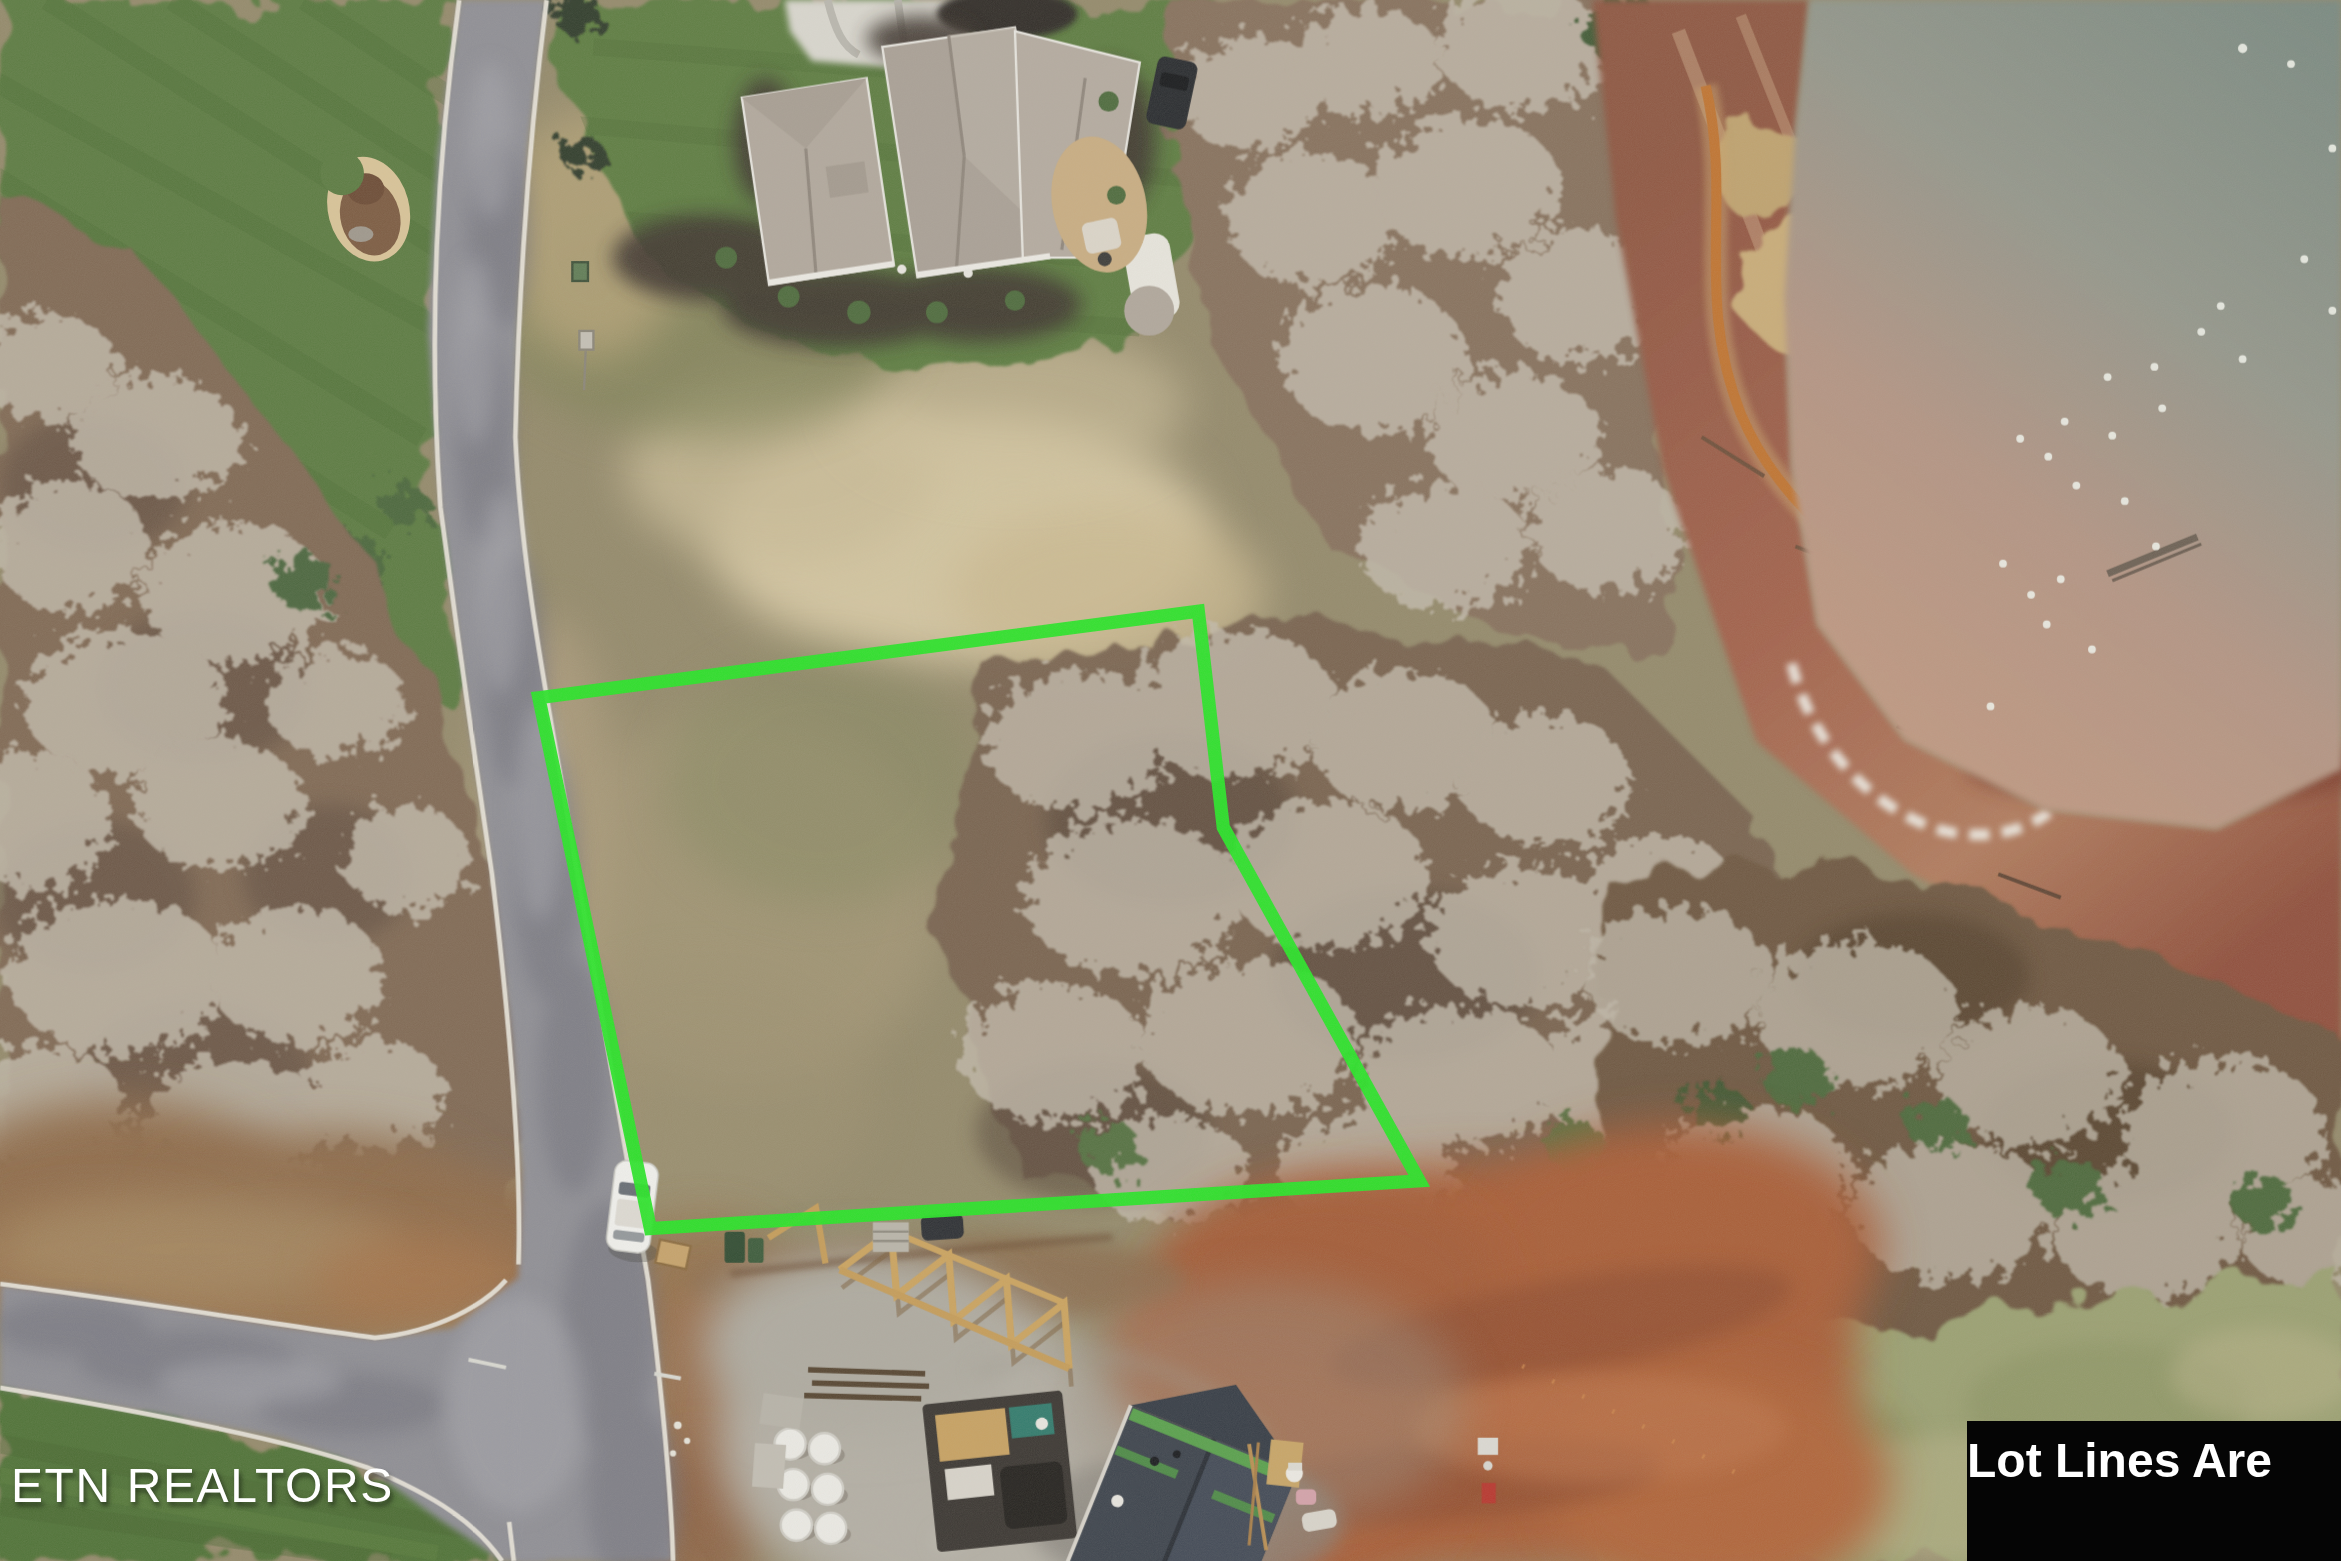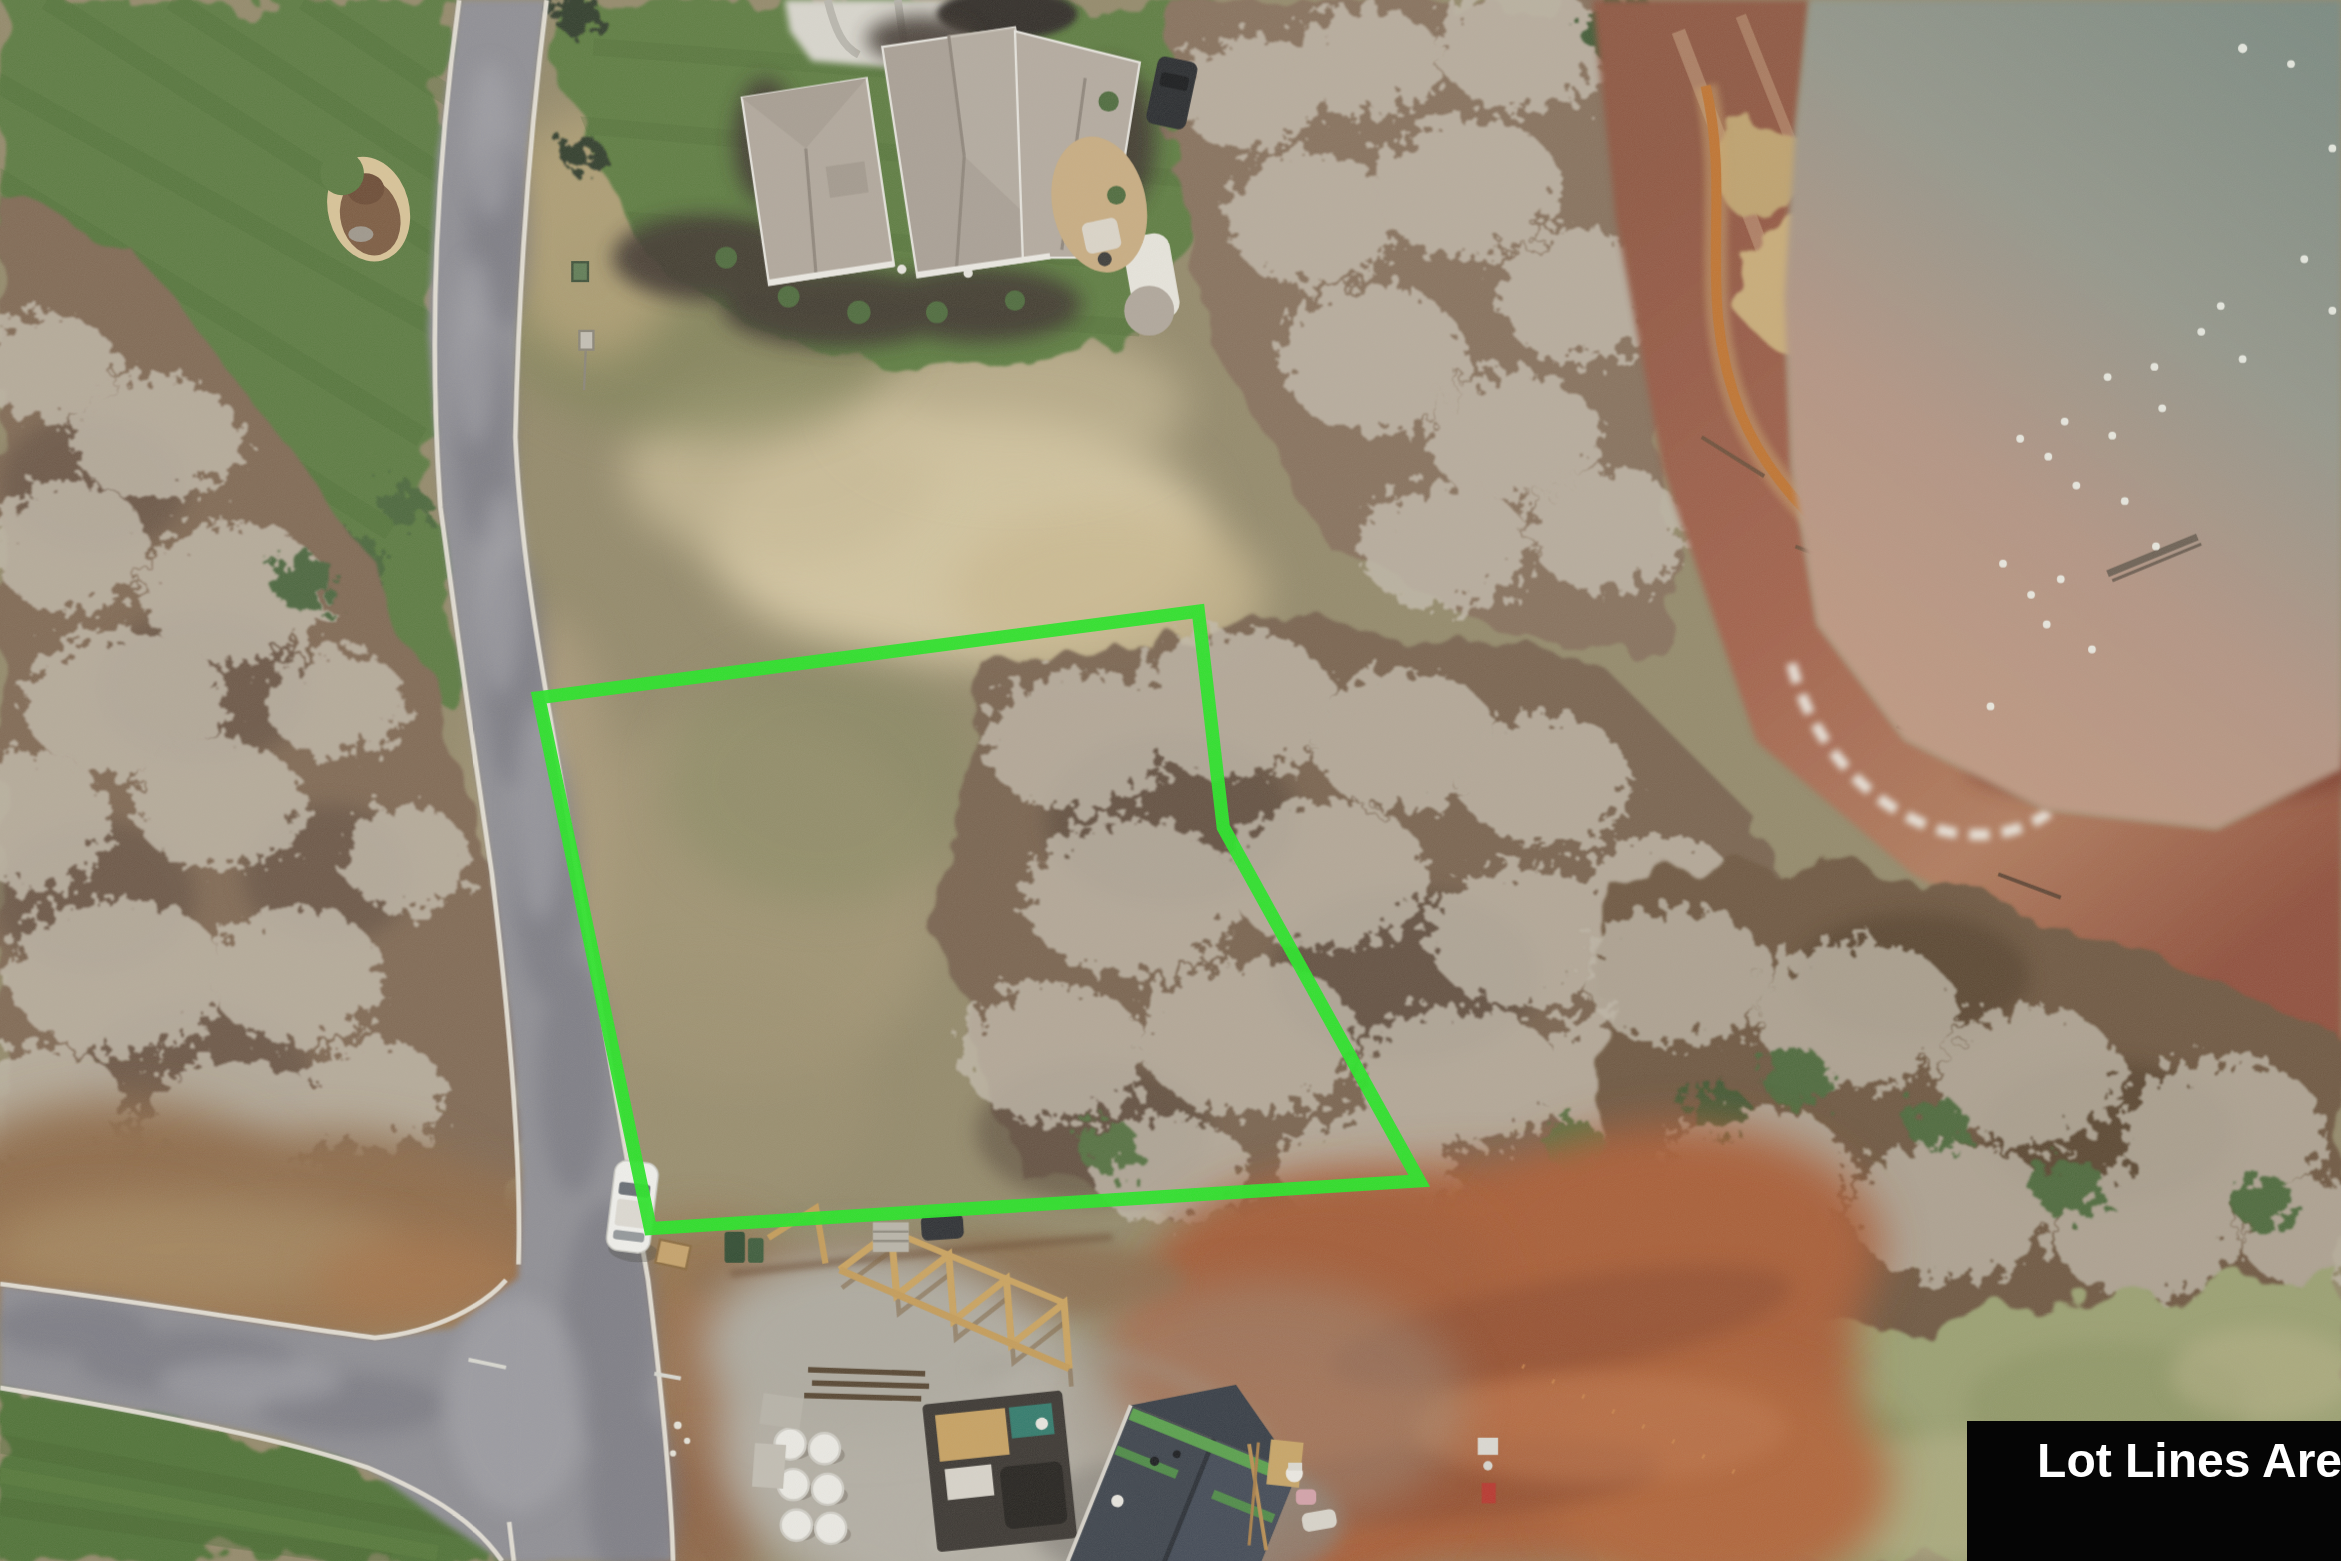--- a/index.html
+++ b/index.html
@@ -3,21 +3,21 @@
 <meta charset="utf-8">
 <style>
   html,body{margin:0;padding:0;background:#15130f;}
   .stage{position:relative;width:2342px;height:1561px;overflow:hidden;background:#93896a;
          font-family:"Liberation Sans","DejaVu Sans",sans-serif;}
   .stage svg{position:absolute;left:0;top:0;}
   .watermark{position:absolute;left:11px;top:1458px;font-size:48px;font-weight:normal;
              letter-spacing:1.6px;color:#ffffff;text-shadow:2.3px 3.9px 5.5px rgba(0,0,0,.5);
              white-space:nowrap;}
   .disclaimer{position:absolute;left:1967px;top:1421px;width:375px;height:141px;
-              background:#050505;color:#ffffff;text-align:right;
+              background:#050505;color:#ffffff;text-align:left;
               font-size:48px;font-weight:bold;line-height:1.22;padding-top:11px;
               box-sizing:border-box;}
 </style>
 </head>
 <body>
 
 <div class="stage">
 <svg width="2342" height="1561" viewBox="0 0 3000 2000">
   <defs>
     <filter id="bs" x="-30%" y="-30%" width="160%" height="160%">
@@ -518,18 +518,19 @@
           <circle cx="880" cy="1846" r="4"></circle>
           <circle cx="862" cy="1862" r="4"></circle>
     </g>
   </g>
 
   <polygon fill="none" stroke-linejoin="miter" opacity="0.95" points="690,894 1535,783 1567,1060 1818,1513 833,1574" stroke="#24e524" stroke-width="17"></polygon>
 
   <rect x="0" y="0" width="3000" height="2000" filter="url(#grain)" opacity=".28"></rect>
 </svg>
 
+  <div class="watermark">ETN REALTORS</div>
 
   <div class="disclaimer">
     <div>Lot Lines Are</div>
   </div>
 </div>
 
 
 </body></html>

